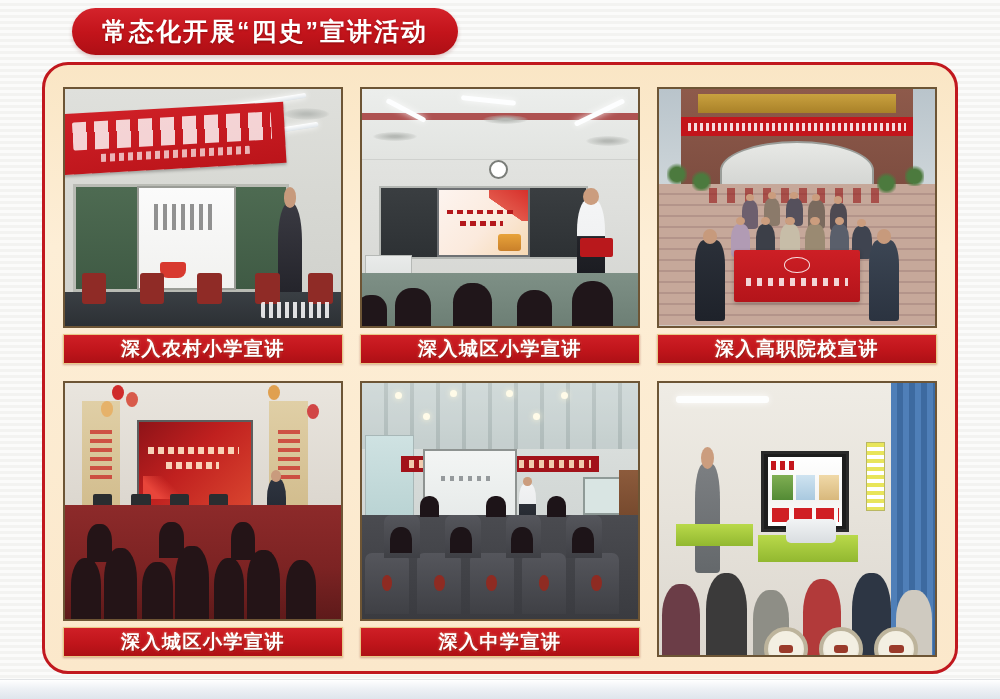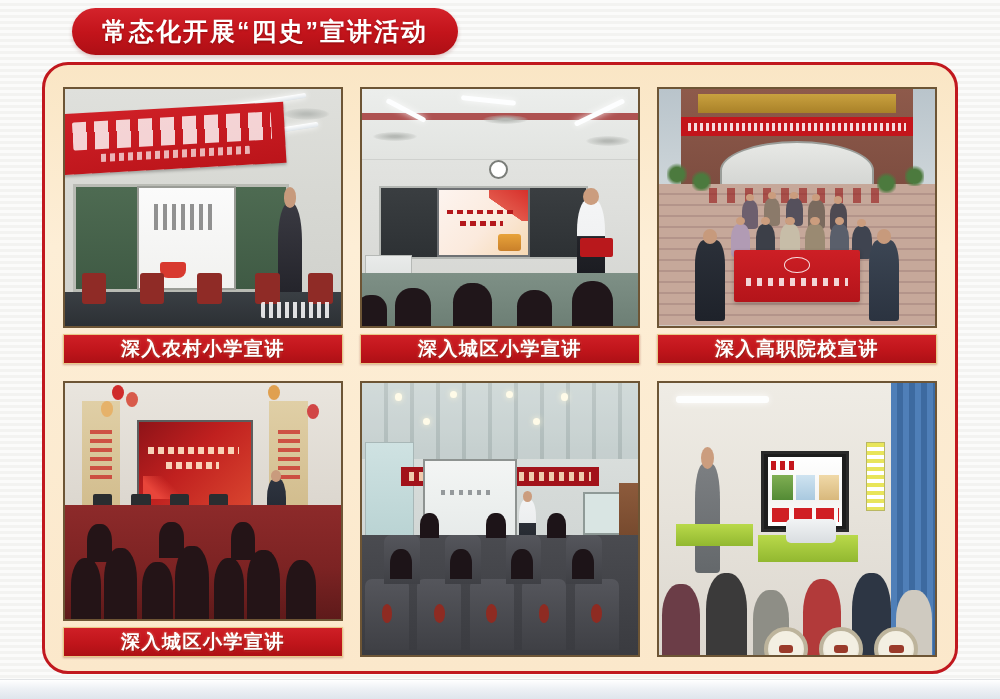--- a/index.html
+++ b/index.html
@@ -694,20 +694,23 @@
           <div class="seat" style="left:74%; bottom:26%; width:13%; height:18%;"></div>
           <div class="shead" style="left:10%; bottom:28%; width:8%; height:11%;"></div>
           <div class="shead" style="left:32%; bottom:28%; width:8%; height:11%;"></div>
           <div class="shead" style="left:54%; bottom:28%; width:8%; height:11%;"></div>
           <div class="shead" style="left:76%; bottom:28%; width:8%; height:11%;"></div>
           <div class="shead" style="left:21%; bottom:43%; width:7%; height:9%;"></div>
           <div class="shead" style="left:45%; bottom:43%; width:7%; height:9%;"></div>
           <div class="shead" style="left:67%; bottom:43%; width:7%; height:9%;"></div>
         </div>
       </div>
+      <div class="caption">
+        <span>深入中学宣讲</span>
+      </div>
     </div>
 
     <div class="cell">
       <div class="photo-frame">
         <div class="photo s6">
           <div class="wall"></div>
           <div class="tube"></div>
           <div class="curtain"></div>
           <div class="poster"></div>
           <div class="tv">

